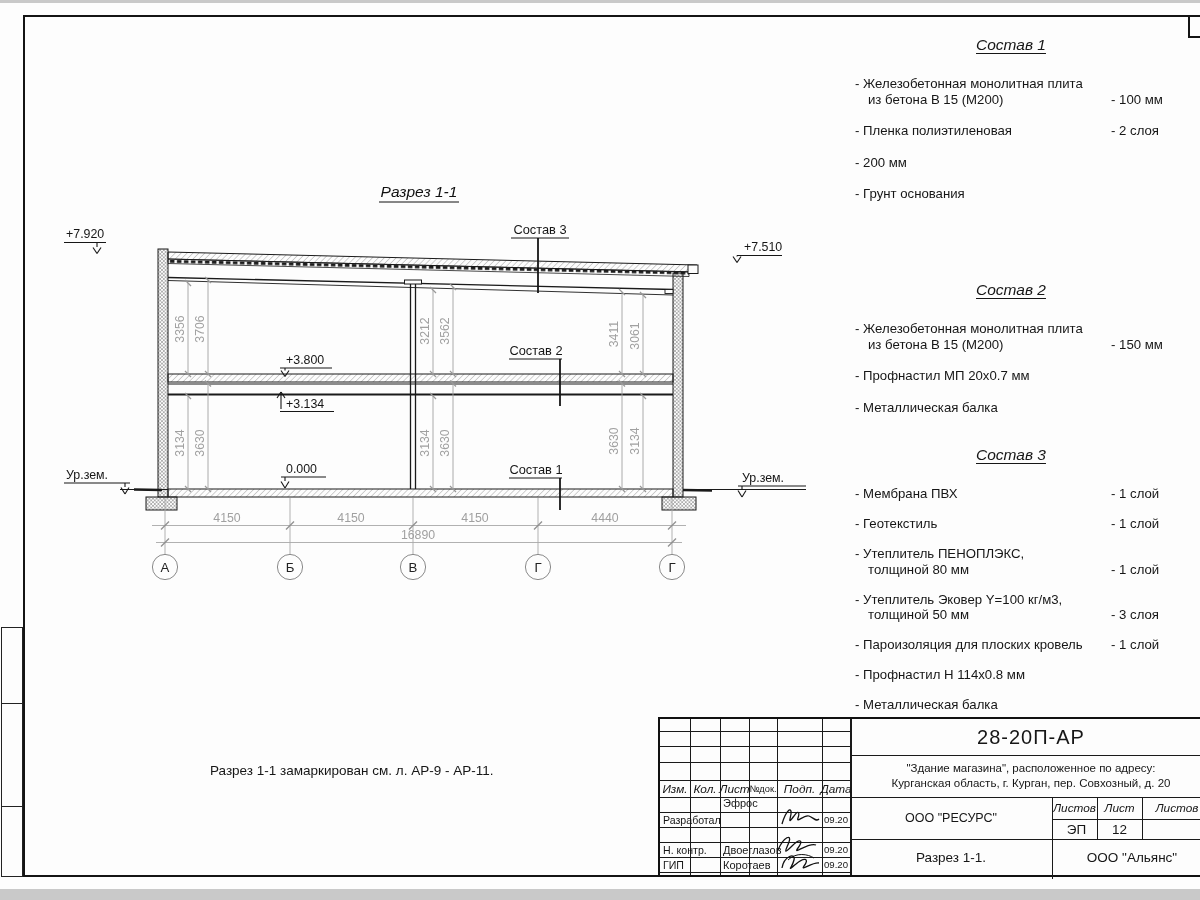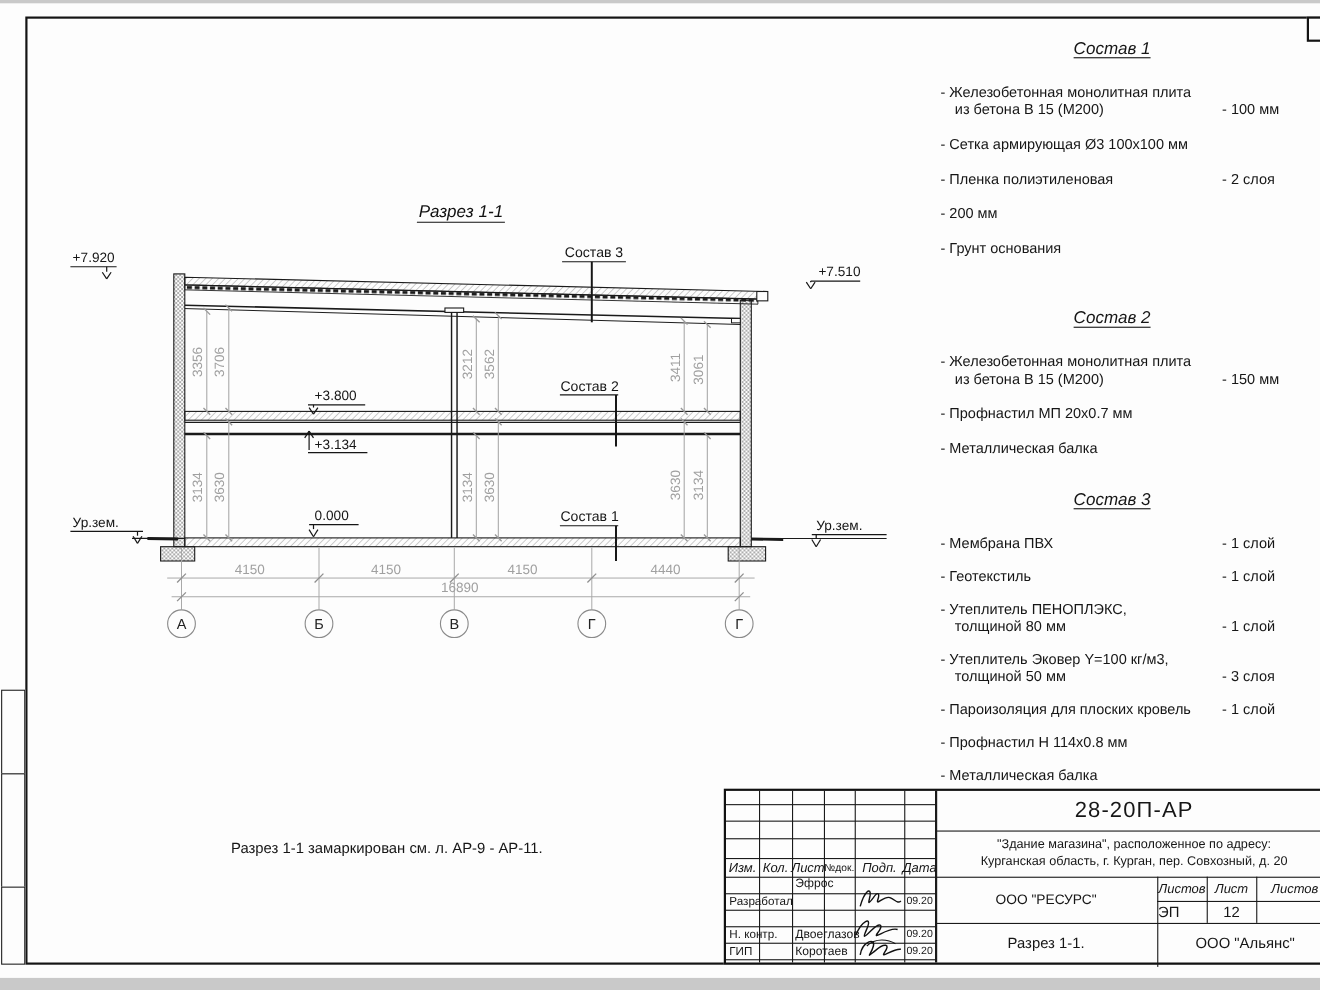--- a/index.html
+++ b/index.html
@@ -252,24 +252,20 @@
   </svg>
 
   <div class="comp" style="top:36px;">
     <div class="comp-title">Состав 1</div>
     <div class="item">
       <div class="item-text">- Железобетонная  монолитная плита
 из бетона В 15 (М200)</div>
       <div class="item-val">- 100 мм</div>
     </div>
     <div class="item">
-      <div class="item-text">- Сетка армирующая Ø3 100х100 мм</div>
-      <div class="item-val"></div>
-    </div>
-    <div class="item">
       <div class="item-text">- Пленка полиэтиленовая</div>
       <div class="item-val">-  2 слоя</div>
     </div>
     <div class="item">
       <div class="item-val">- 200 мм</div>
     </div>
     <div class="item">
       <div class="item-text">- Грунт основания</div>
       <div class="item-val"></div>
     </div>
@@ -384,19 +380,19 @@
 
     <div class="cell doc" style="left:190px;top:2px;width:362px;height:32px;">28-20П-АР</div>
     <div class="addr cell" style="left:195px;top:40px;width:352px;height:34px;flex-direction:column;">
       <div>"Здание магазина", расположенное по адресу:</div>
       <div>Курганская область, г. Курган, пер. Совхозный, д. 20</div>
     </div>
     <div class="cell mid" style="left:190px;top:78px;width:202px;height:42px;">ООО "РЕСУРС"</div>
     <div class="cell lbl" style="left:392px;top:78px;width:45px;height:22px;">Листов</div>
     <div class="cell lbl" style="left:437px;top:78px;width:45px;height:22px;">Лист</div>
     <div class="cell lbl" style="left:482px;top:78px;width:70px;height:22px;">Листов</div>
-    <div class="cell big" style="left:380px;top:100px;width:45px;height:20px;text-align:right;">ЭП</div>
+    <div class="cell big" style="left:394px;top:100px;width:45px;height:20px;text-align:right;">ЭП</div>
     <div class="cell big" style="left:437px;top:100px;width:45px;height:20px;">12</div>
     <div class="cell big" style="left:190px;top:120px;width:202px;height:36px;">Разрез 1-1.</div>
     <div class="cell big" style="left:392px;top:120px;width:160px;height:36px;">ООО "Альянс"</div>
   </div>
 
 </div>
 
 </body></html>

